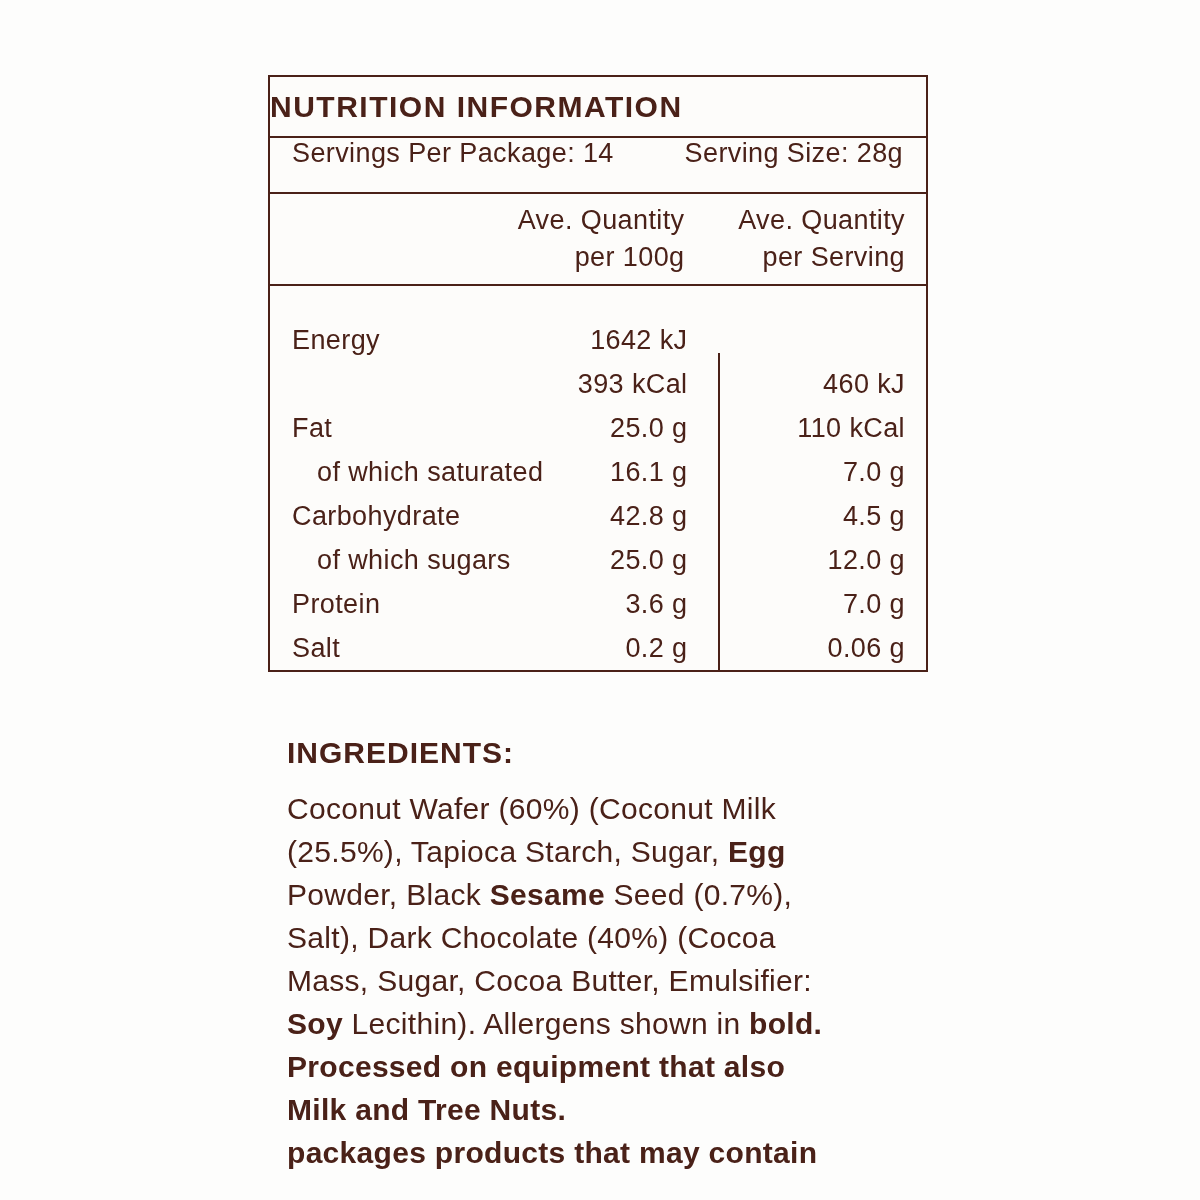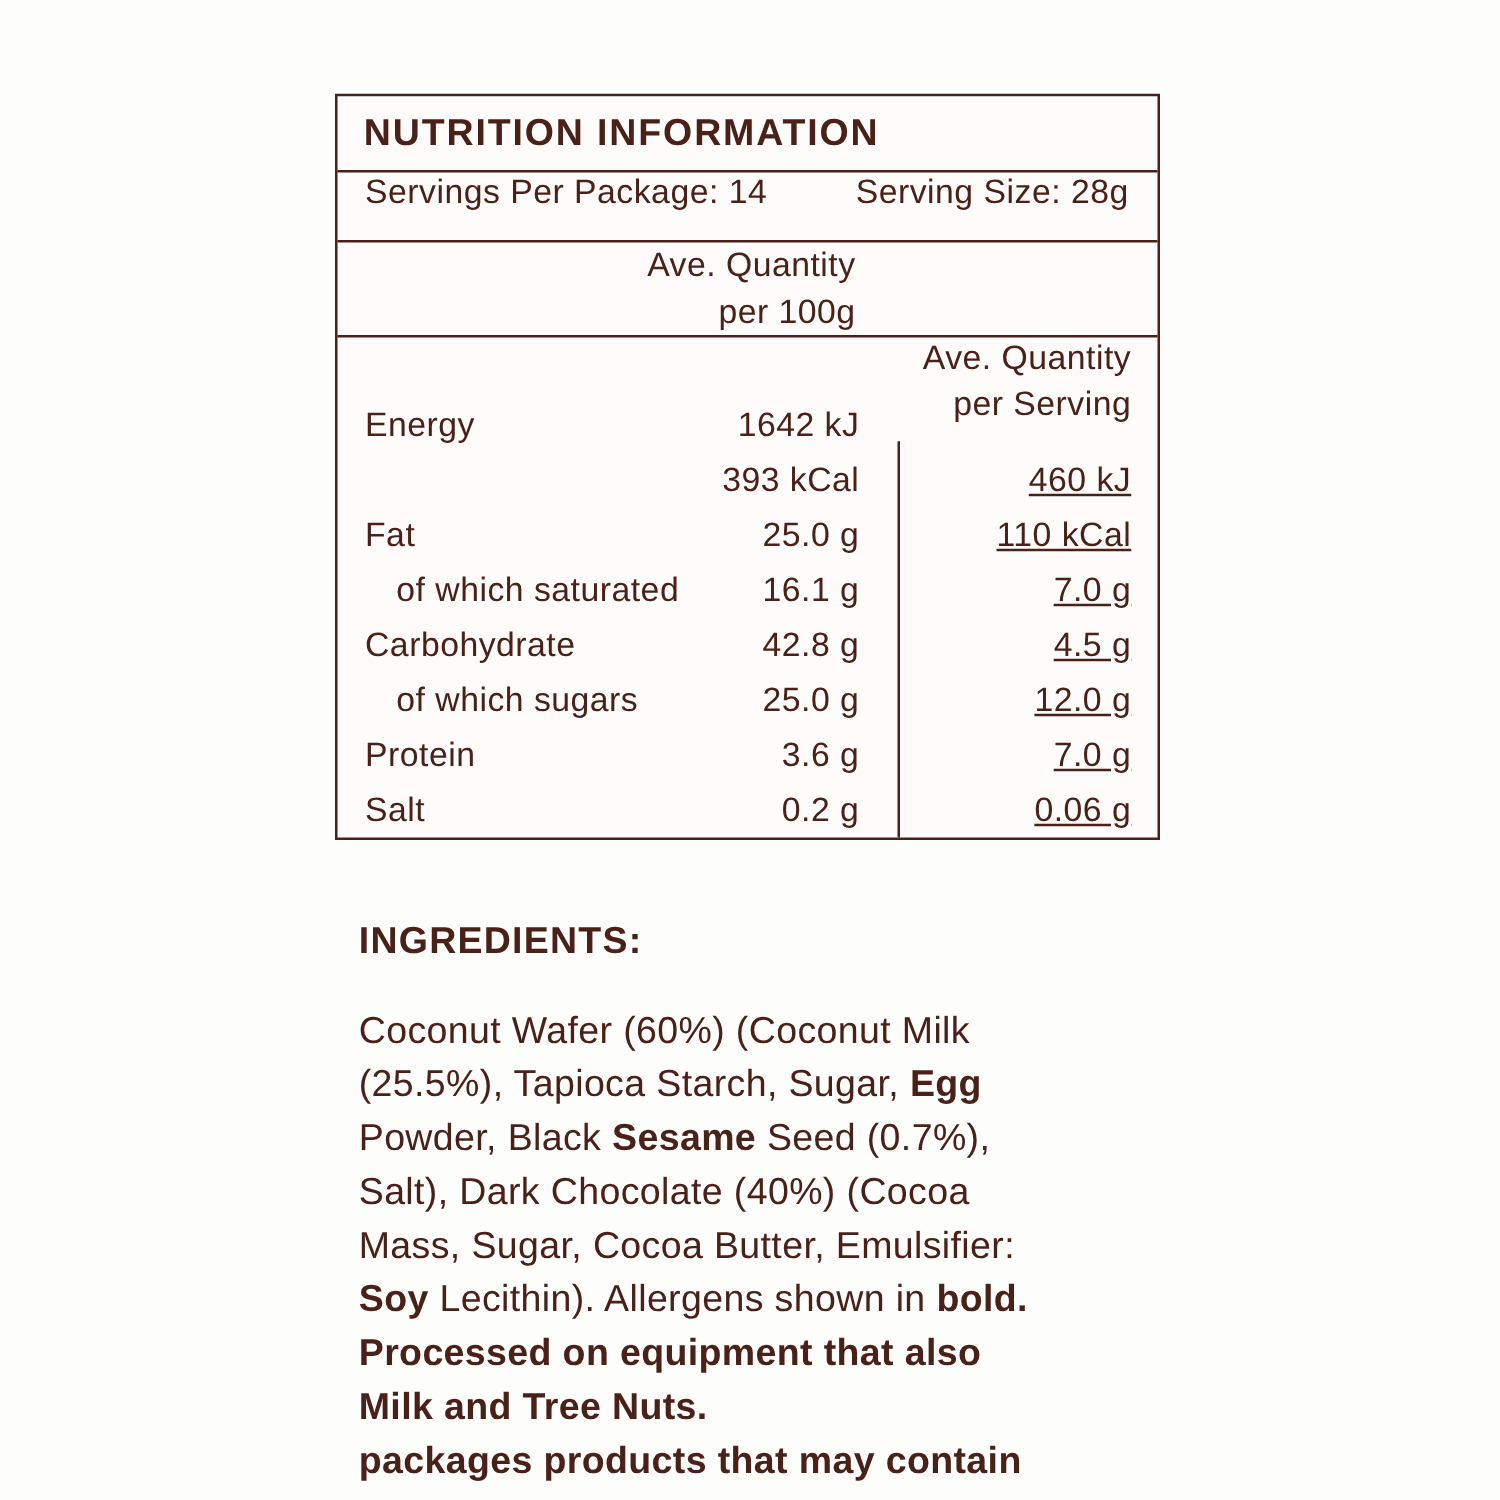--- a/index.html
+++ b/index.html
@@ -30,41 +30,39 @@
     flex-direction: column;
   }
   .sec {
     box-sizing: border-box;
     border-bottom: 2.5px solid #4a2118;
   }
   .sec-title {
     height: 61px;
     display: flex;
     align-items: center;
-    padding-left: 21px;
   }
   .title-text {
     font-size: 30px;
     font-weight: bold;
     letter-spacing: 1.5px;
   }
   .sec-servings {
     height: 56px;
     display: flex;
     justify-content: space-between;
     padding: 0 23px 0 22px;
     font-size: 27px;
     letter-spacing: 0.4px;
   }
   .sec-headers {
-    height: 76px;
-    display: flex;
-    font-size: 27px;
-    letter-spacing: 0.4px;
-    flex-direction: column;
+    height: 92px;
+    display: flex;
+    font-size: 27px;
+    letter-spacing: 0.4px;
   }
   .hcol1 {
     width: 447.5px;
     box-sizing: border-box;
     padding-right: 33px;
     display: flex;
     flex-direction: column;
     justify-content: center;
     text-align: right;
     line-height: 37px;
@@ -88,21 +86,20 @@
   .bcol1 {
     width: 447.5px;
     box-sizing: border-box;
     padding-top: 9px;
   }
   .bcol2 {
     flex: 1;
     box-sizing: border-box;
     border-left: 2.5px solid #4a2118;
     padding-top: 9px;
-    text-decoration: underline;
   }
   .brow {
     height: 44px;
     display: flex;
     align-items: center;
     justify-content: space-between;
     padding-left: 22px;
     padding-right: 30px;
     font-size: 27px;
     letter-spacing: 0.4px;
@@ -122,21 +119,21 @@
   .ingredients {
     position: absolute;
     left: 287px;
     top: 736px;
     width: 650px;
   }
   .ing-heading {
     font-size: 30px;
     font-weight: bold;
     letter-spacing: 1px;
-    margin-bottom: 33px;
+    margin-bottom: 17px;
   }
   .ing-line {
     font-size: 30px;
     line-height: 43px;
     letter-spacing: 0.3px;
     white-space: nowrap;
   }
   .b { font-weight: bold; }
 </style>
 </head>

